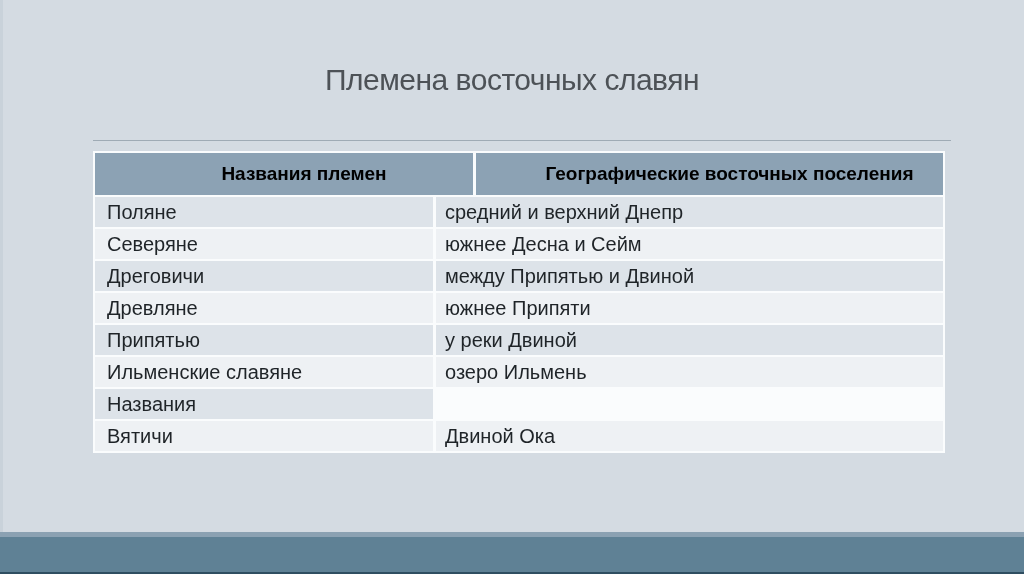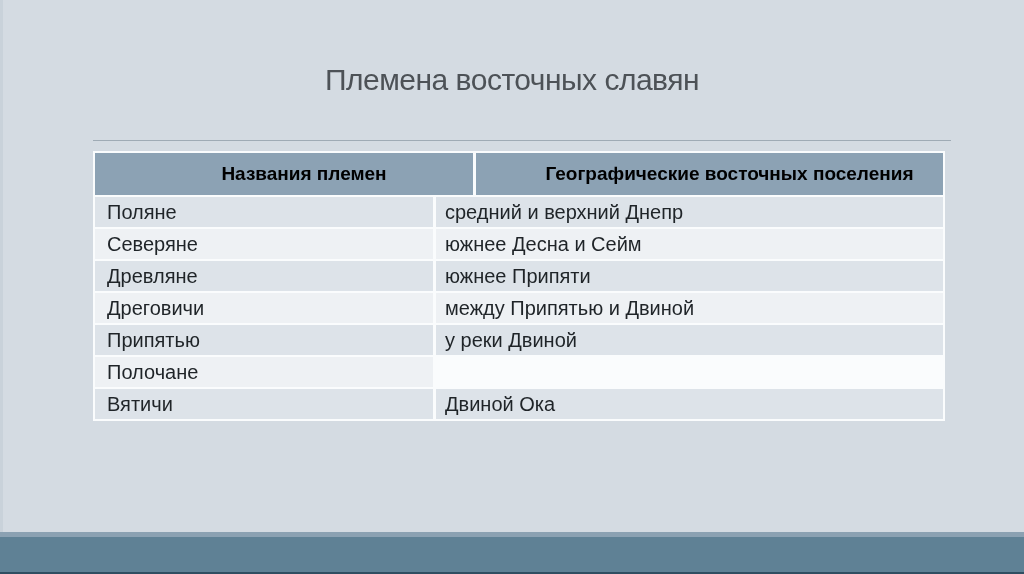--- a/index.html
+++ b/index.html
@@ -85,33 +85,37 @@
     <div>
         <div class="trow">
           <div class="cell c1">Поляне</div>
           <div class="cell c2">средний и верхний Днепр</div>
         </div>
         <div class="trow">
           <div class="cell c1">Северяне</div>
           <div class="cell c2">южнее Десна и Сейм</div>
         </div>
         <div class="trow">
+          <div class="cell c1">Дреговичи</div>
+          <div class="cell c2">между Припятью и Двиной</div>
+        </div>
+        <div class="trow">
           <div class="cell c1">Древляне</div>
           <div class="cell c2">южнее Припяти</div>
-        </div>
-        <div class="trow">
-          <div class="cell c1">Дреговичи</div>
-          <div class="cell c2">между Припятью и Двиной</div>
         </div>
         <div class="trow">
           <div class="cell c1">Припятью</div>
           <div class="cell c2">у реки Двиной</div>
         </div>
         <div class="trow">
-          <div class="cell c1">Полочане</div>
+          <div class="cell c1">Ильменские славяне</div>
+          <div class="cell c2">озеро Ильмень</div>
+        </div>
+        <div class="trow">
+          <div class="cell c1">Названия</div>
         </div>
         <div class="trow">
           <div class="cell c1">Вятичи</div>
           <div class="cell c2">Двиной Ока</div>
         </div>
       </div>
   </div>
 
   <div class="bottom-strip"></div>
   <div class="bottom-band"></div>

